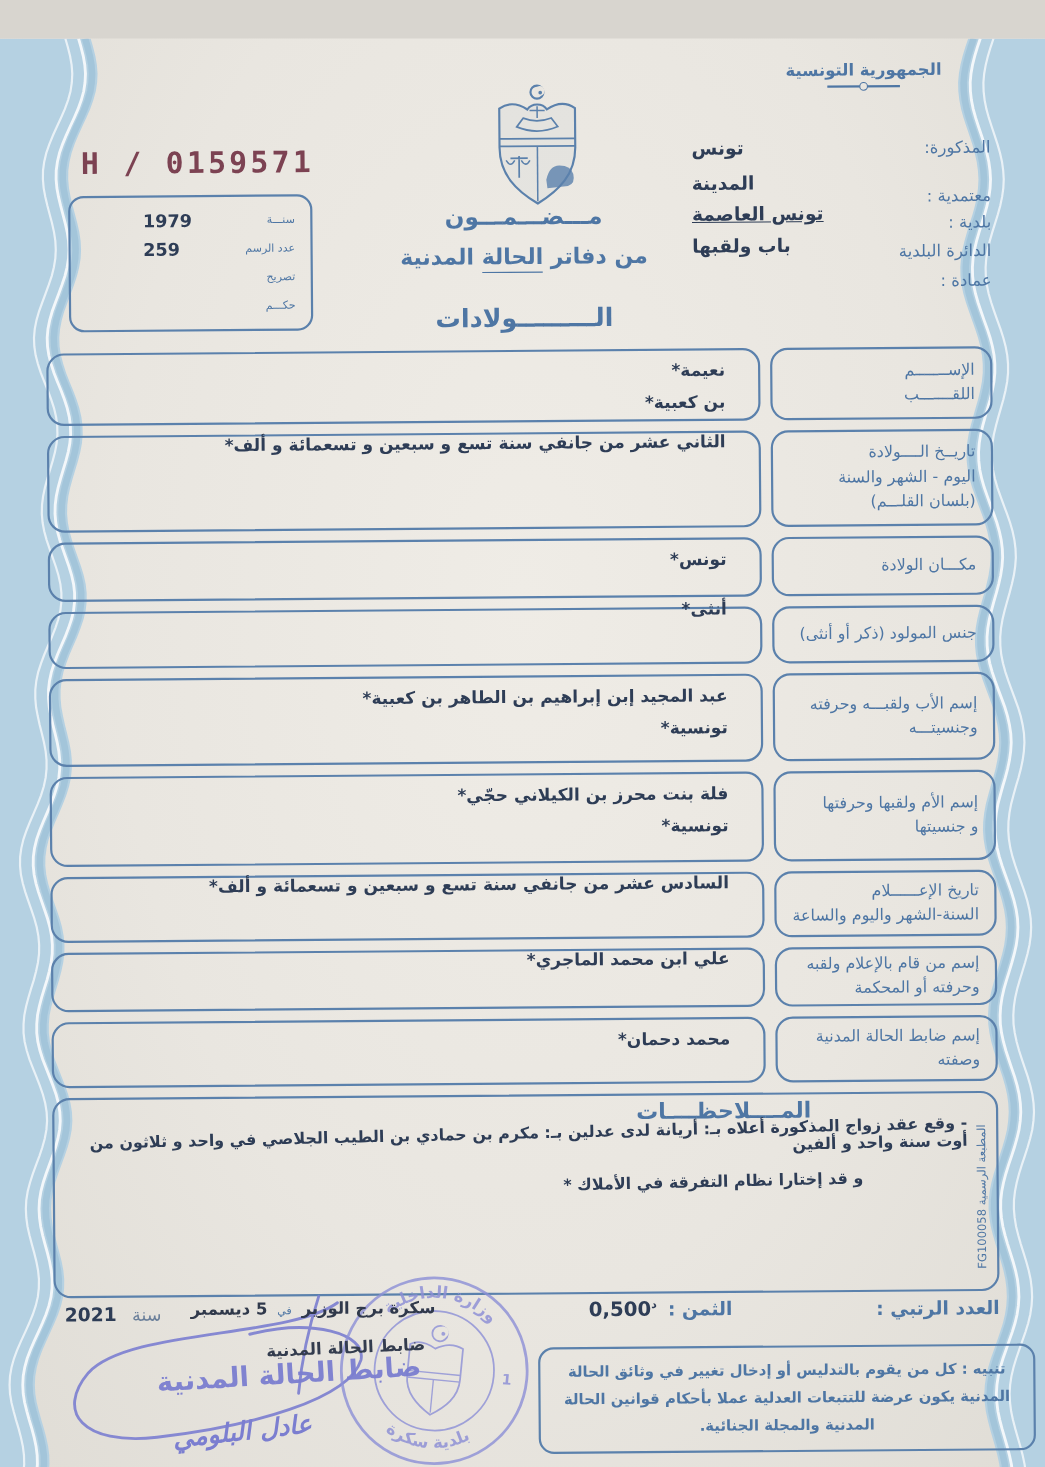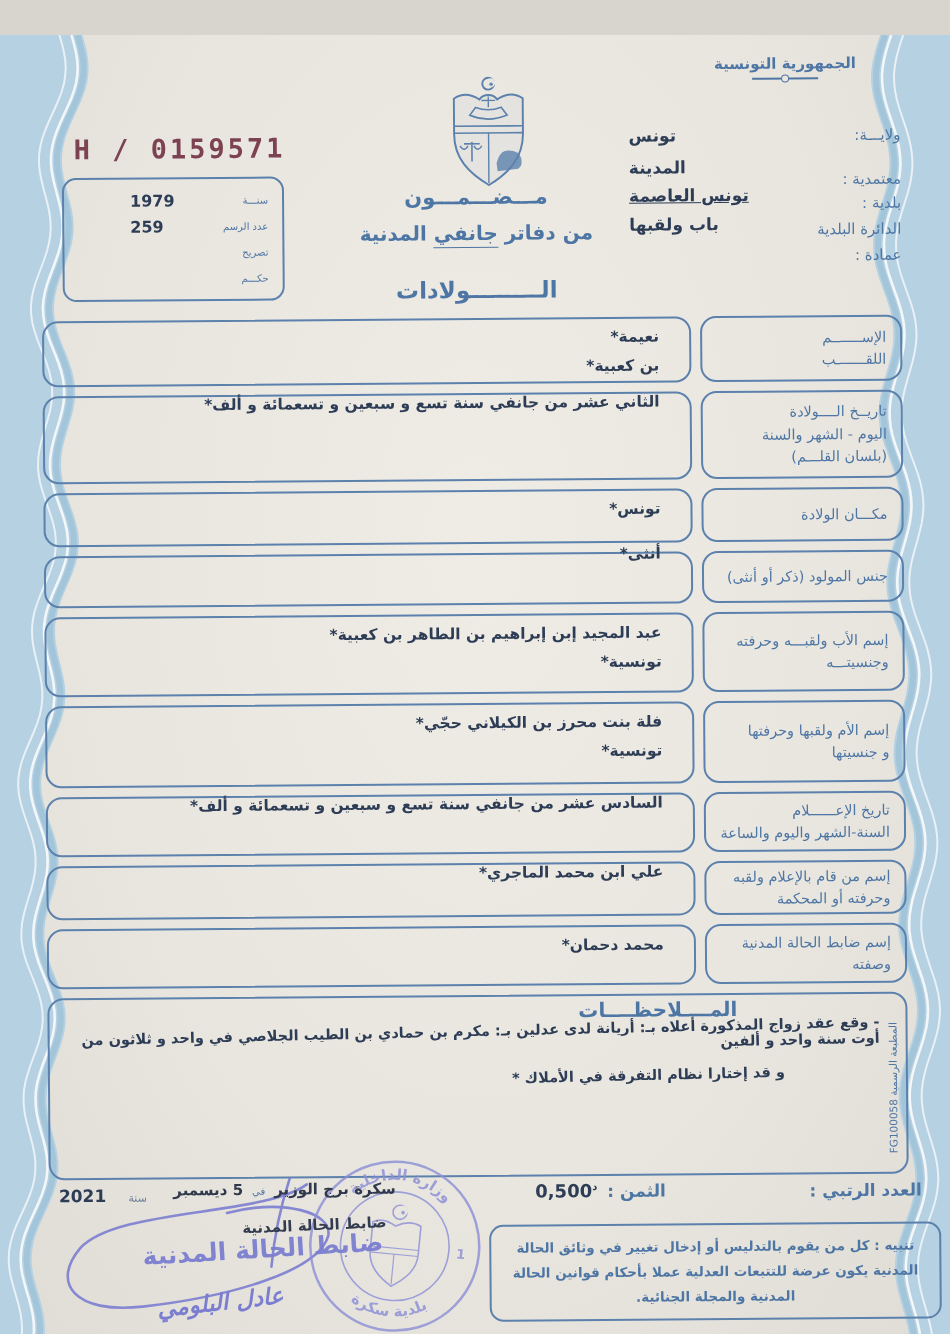--- a/index.html
+++ b/index.html
@@ -58,31 +58,31 @@
           padding:26px 26px 0;box-sizing:border-box;}
   .obstitle{position:absolute;top:2px;right:168px;color:#4e76a4;font-weight:bold;
             font-size:20px;letter-spacing:1px;}
   .obs1{color:#2e3d56;font-weight:bold;font-size:14.5px;text-align:right;transform:rotate(-0.9deg);}
   .obs2{color:#2e3d56;font-weight:bold;font-size:14.5px;text-align:right;
         padding-right:95px;margin-top:16px;transform:rotate(-0.9deg);}
   .printer{position:absolute;left:810px;top:1050px;width:160px;text-align:center;
            transform:rotate(-90deg);font-size:10.5px;color:#4e76a4;}
 
   
-  .rank{position:absolute;right:32px;top:1148px;color:#4e76a4;font-weight:bold;font-size:17px;}
+  .rank{position:absolute;right:45px;top:1148px;color:#4e76a4;font-weight:bold;font-size:17px;}
   .price{position:absolute;right:288px;top:1146px;display:flex;gap:10px;align-items:baseline;}
   .price .lab{color:#4e76a4;font-weight:bold;font-size:17px;}
   .price .val{color:#2e3d56;font-weight:bold;font-size:18px;direction:ltr;}
   .price sup{font-size:10px;}
   .notice{position:absolute;right:13px;top:1190px;width:452px;box-sizing:border-box;
           border:2px solid #5b81ac;border-radius:14px;padding:9px 18px;
           color:#4e76a4;font-weight:bold;font-size:13.5px;line-height:1.85;text-align:center;}
   .yearrow{position:absolute;left:55px;top:1148px;width:88px;display:flex;
            justify-content:space-between;align-items:baseline;direction:rtl;}
-  .yearrow .lab{color:#6a7f9a;font-size:11px;}
+  .yearrow .lab{color:#6a7f9a;font-size:16px;}
   .yearrow .val{color:#2e3d56;font-weight:bold;font-size:17px;}
   .placedate{position:absolute;right:558px;top:1144px;display:flex;gap:9px;
              align-items:baseline;z-index:5;white-space:nowrap;}
   .placedate .typed{color:#30394b;font-weight:bold;font-size:15px;}
   .placedate .printed{color:#4e76a4;font-size:10px;}
   .officer-printed{position:absolute;left:238px;top:1180px;color:#333c4e;font-weight:bold;
                    font-size:15px;transform:rotate(-2deg);z-index:5;}
   .officer-stamp{position:absolute;left:138px;top:1198px;color:#7b7ed0;font-weight:bold;
                  font-size:25px;letter-spacing:1px;transform:rotate(-3deg);opacity:.95;z-index:4;}
   .signature{position:absolute;left:152px;top:1252px;color:#7b7ed0;font-weight:bold;
@@ -146,28 +146,28 @@
         <path d="M50,59 L50,110" stroke-width="1.4"></path>
         <path d="M33,68 L33,88 M25,70 L41,70" stroke-width="1.6"></path>
         <path d="M21,72 q4,7 8,0 M35,72 q4,7 8,0" stroke-width="1.4"></path>
         <path d="M58,90 q3,-13 12,-13 q11,0 13,8 q2,9 -5,11 l-19,2 z" fill="#5b81ac" stroke="none" opacity="0.8"></path>
       </g>
     </svg>
 
     <div class="t1">مـــضـــمـــون</div>
     <div class="t2">
       <span>من دفاتر</span>
-      <span class="ul">جانفي</span>
+      <span class="ul">الحالة</span>
       <span>المدنية</span>
     </div>
     <div class="t3">الـــــــــولادات</div>
 
     <div class="fields">
       <div class="frow">
-        <span class="flab">ولايـــة:</span>
+        <span class="flab">المذكورة:</span>
         <span class="fval">تونس</span>
       </div>
       <div class="frow mt24">
         <span class="flab">معتمدية :</span>
         <span class="fval up1">المدينة</span>
       </div>
       <div class="frow mt4">
         <span class="flab">بلدية :</span>
         <span class="fval up2">تونس العاصمة</span>
       </div>

